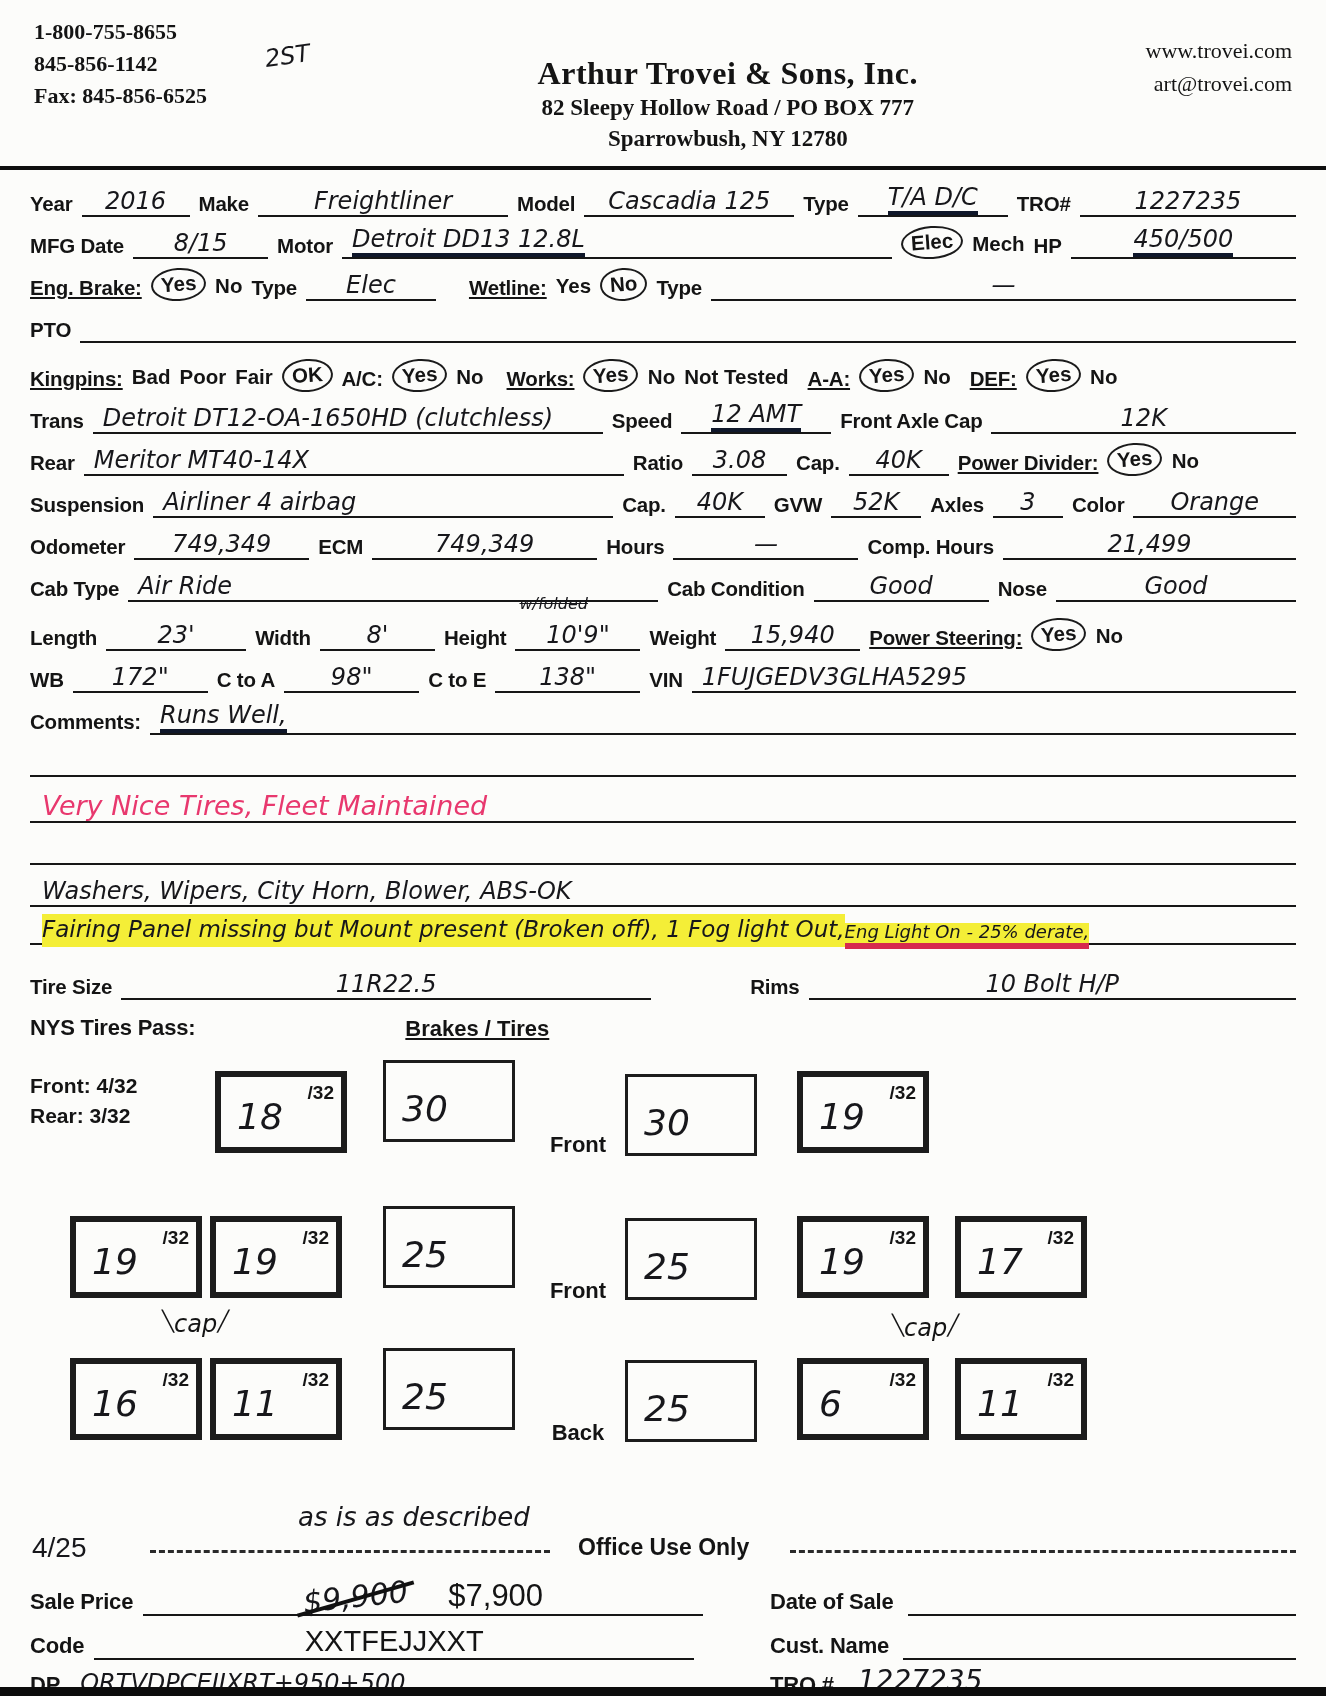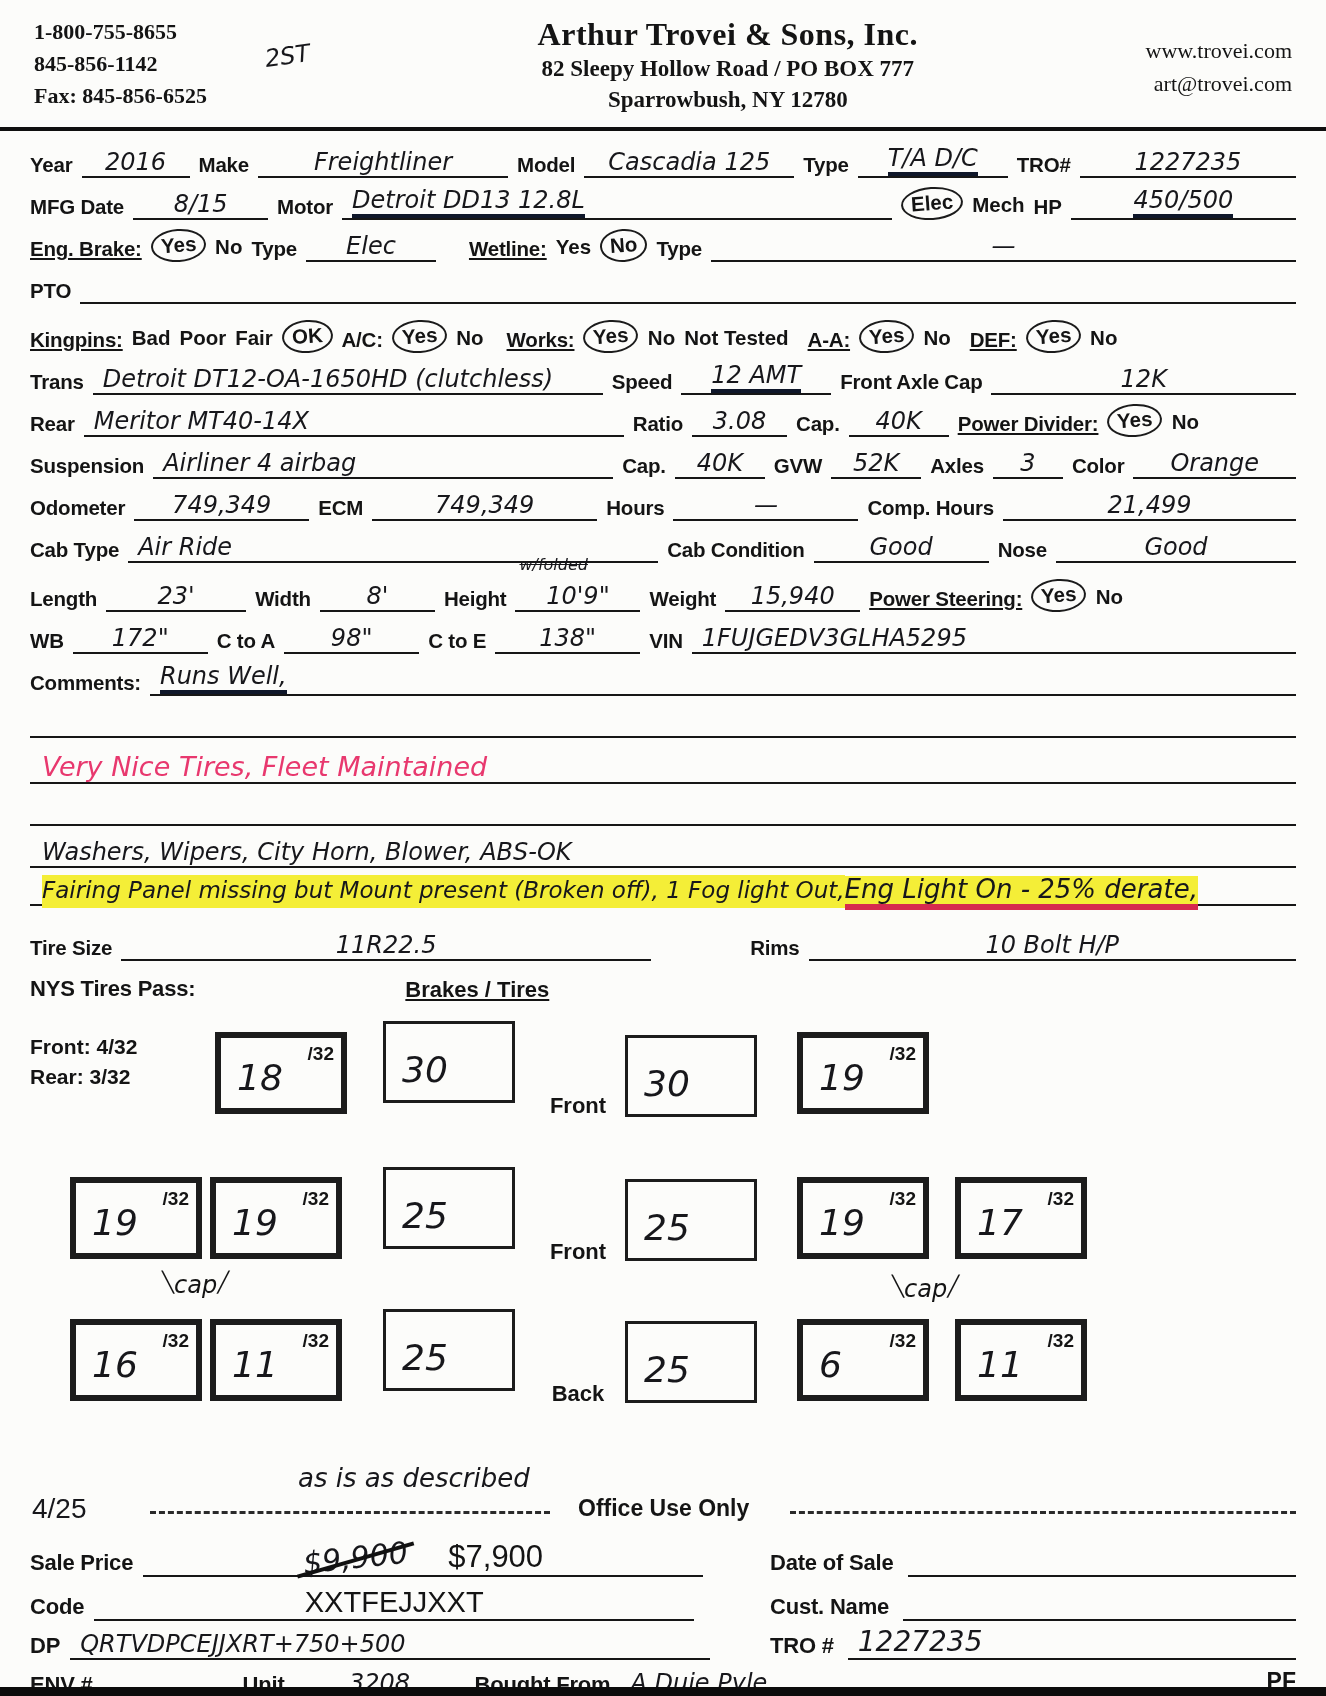--- a/index.html
+++ b/index.html
@@ -5,21 +5,21 @@
   html,body{margin:0;padding:0;background:#9a9a9a;}
   .page{position:relative;width:1326px;height:1696px;margin:0 auto;background:#fcfcfa;
         font-family:"Liberation Sans",sans-serif;color:#141414;overflow:hidden;}
   .content{padding:0 30px;}
 
   
   .lh{display:flex;align-items:flex-start;padding:16px 34px 6px;}
   .lh-left{font-family:"Liberation Serif",serif;font-size:22px;line-height:1.45;font-weight:600;}
   .lh-note{font-family:"DejaVu Sans",sans-serif;font-style:italic;font-size:40px;margin:28px 0 0 58px;transform:rotate(-8deg);}
   .lh-center{flex:1;text-align:center;font-family:"Liberation Serif",serif;}
-  .lh-company{font-size:32px;font-weight:700;letter-spacing:.5px;}
+  .lh-company{font-size:32px;font-weight:700;letter-spacing:.5px;margin-top:39px;}
   .lh-addr{font-size:23px;font-weight:600;line-height:1.35;}
   .lh-right{font-family:"Liberation Serif",serif;font-size:22px;line-height:1.5;text-align:right;margin-top:18px;}
   .divider{height:4px;background:#0f0f0f;margin-top:6px;}
 
   
   .frow{display:flex;align-items:flex-end;gap:9px;margin-top:7px;min-height:31px;}
   .lbl{font-weight:700;font-size:20.5px;letter-spacing:-0.2px;white-space:nowrap;line-height:1.05;padding-bottom:3px;}
   .ul{text-decoration:underline;}
   .fl{border-bottom:2.5px solid #161616;display:flex;align-items:flex-end;justify-content:center;height:33px;flex:0 0 auto;}
   .fl.left{justify-content:flex-start;padding-left:10px;}
@@ -321,21 +321,21 @@
     </div>
 
     <div class="blankline"></div>
 
     <div class="pinkline" style="height:40px">
       <span class="hw">Washers, Wipers, City Horn, Blower, ABS-OK</span>
     </div>
 
     <div class="pinkline" style="height:36px">
       <span class="hw hl" style="font-size:23px">Fairing Panel missing but Mount present (Broken off), 1 Fog light Out, </span>
-        <span class="hw hl redu2" style="font-size:26px">Eng Light On - 25% derate,</span>
+        <span class="hw hl redu2" style="font-size:18px">Eng Light On - 25% derate,</span>
     </div>
 
     <div class="frow" style="margin-top:20px">
       <span class="lbl">Tire Size</span>
       <span class="fl" style="width:530px">
           <span class="hw">11R22.5</span>
         </span>
       <span class="lbl" style="margin-left:90px">Rims</span>
       <span class="fl grow">
           <span class="hw">10 Bolt H/P</span>
@@ -450,21 +450,21 @@
       <div class="ocol-r">
         <span class="lbl" style="font-size:22px">Cust. Name</span>
         <span class="fl grow"></span>
       </div>
     </div>
 
     <div class="orow">
       <div class="ocol-l">
         <span class="lbl" style="font-size:22px">DP</span>
         <span class="fl left" style="width:630px">
-            <span class="hw">QRTVDPCEJJXRT+750+500</span>
+            <span class="hw">QRTVDPCEJJXRT+950+500</span>
           </span>
       </div>
       <div class="ocol-r">
         <span class="lbl" style="font-size:22px">TRO #</span>
         <span class="fl left grow">
             <span class="hw" style="font-size:28px">1227235</span>
           </span>
       </div>
     </div>
 

